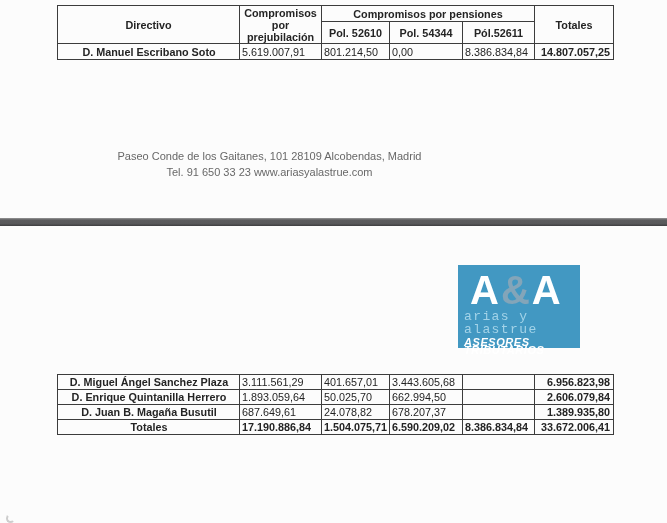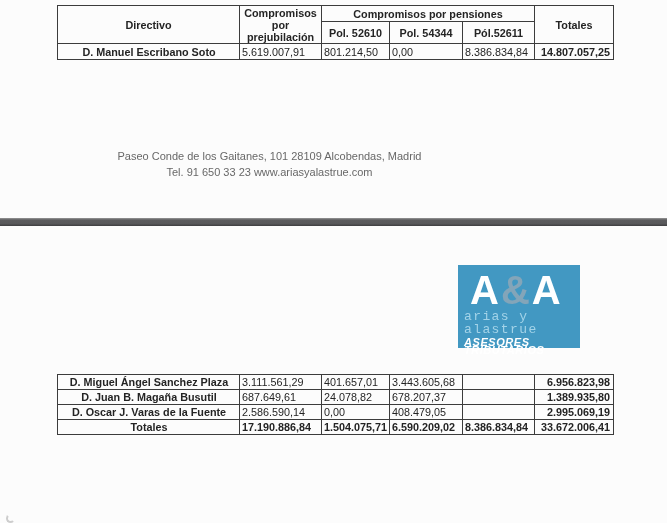--- a/index.html
+++ b/index.html
@@ -176,34 +176,34 @@
   <tbody>
     <tr>
       <td class="name-cell">D. Miguel Ángel Sanchez Plaza</td>
       <td class="num-cell">3.111.561,29</td>
       <td class="num-cell">401.657,01</td>
       <td class="num-cell">3.443.605,68</td>
       <td class="num-cell"></td>
       <td class="total-cell">6.956.823,98</td>
     </tr>
     <tr>
+      <td class="name-cell">D. Enrique Quintanilla Herrero</td>
+      <td class="num-cell">1.893.059,64</td>
+      <td class="num-cell">50.025,70</td>
+      <td class="num-cell">662.994,50</td>
+      <td class="num-cell"></td>
+      <td class="total-cell">2.606.079,84</td>
+    </tr>
+    <tr>
       <td class="name-cell">D. Juan B. Magaña Busutil</td>
       <td class="num-cell">687.649,61</td>
       <td class="num-cell">24.078,82</td>
       <td class="num-cell">678.207,37</td>
       <td class="num-cell"></td>
       <td class="total-cell">1.389.935,80</td>
-    </tr>
-    <tr>
-      <td class="name-cell">D. Oscar J. Varas de la Fuente</td>
-      <td class="num-cell">2.586.590,14</td>
-      <td class="num-cell">0,00</td>
-      <td class="num-cell">408.479,05</td>
-      <td class="num-cell"></td>
-      <td class="total-cell">2.995.069,19</td>
     </tr>
     <tr class="totals-row">
       <td class="name-cell">Totales</td>
       <td class="num-cell">17.190.886,84</td>
       <td class="num-cell">1.504.075,71</td>
       <td class="num-cell">6.590.209,02</td>
       <td class="num-cell">8.386.834,84</td>
       <td class="total-cell">33.672.006,41</td>
     </tr>
   </tbody>

